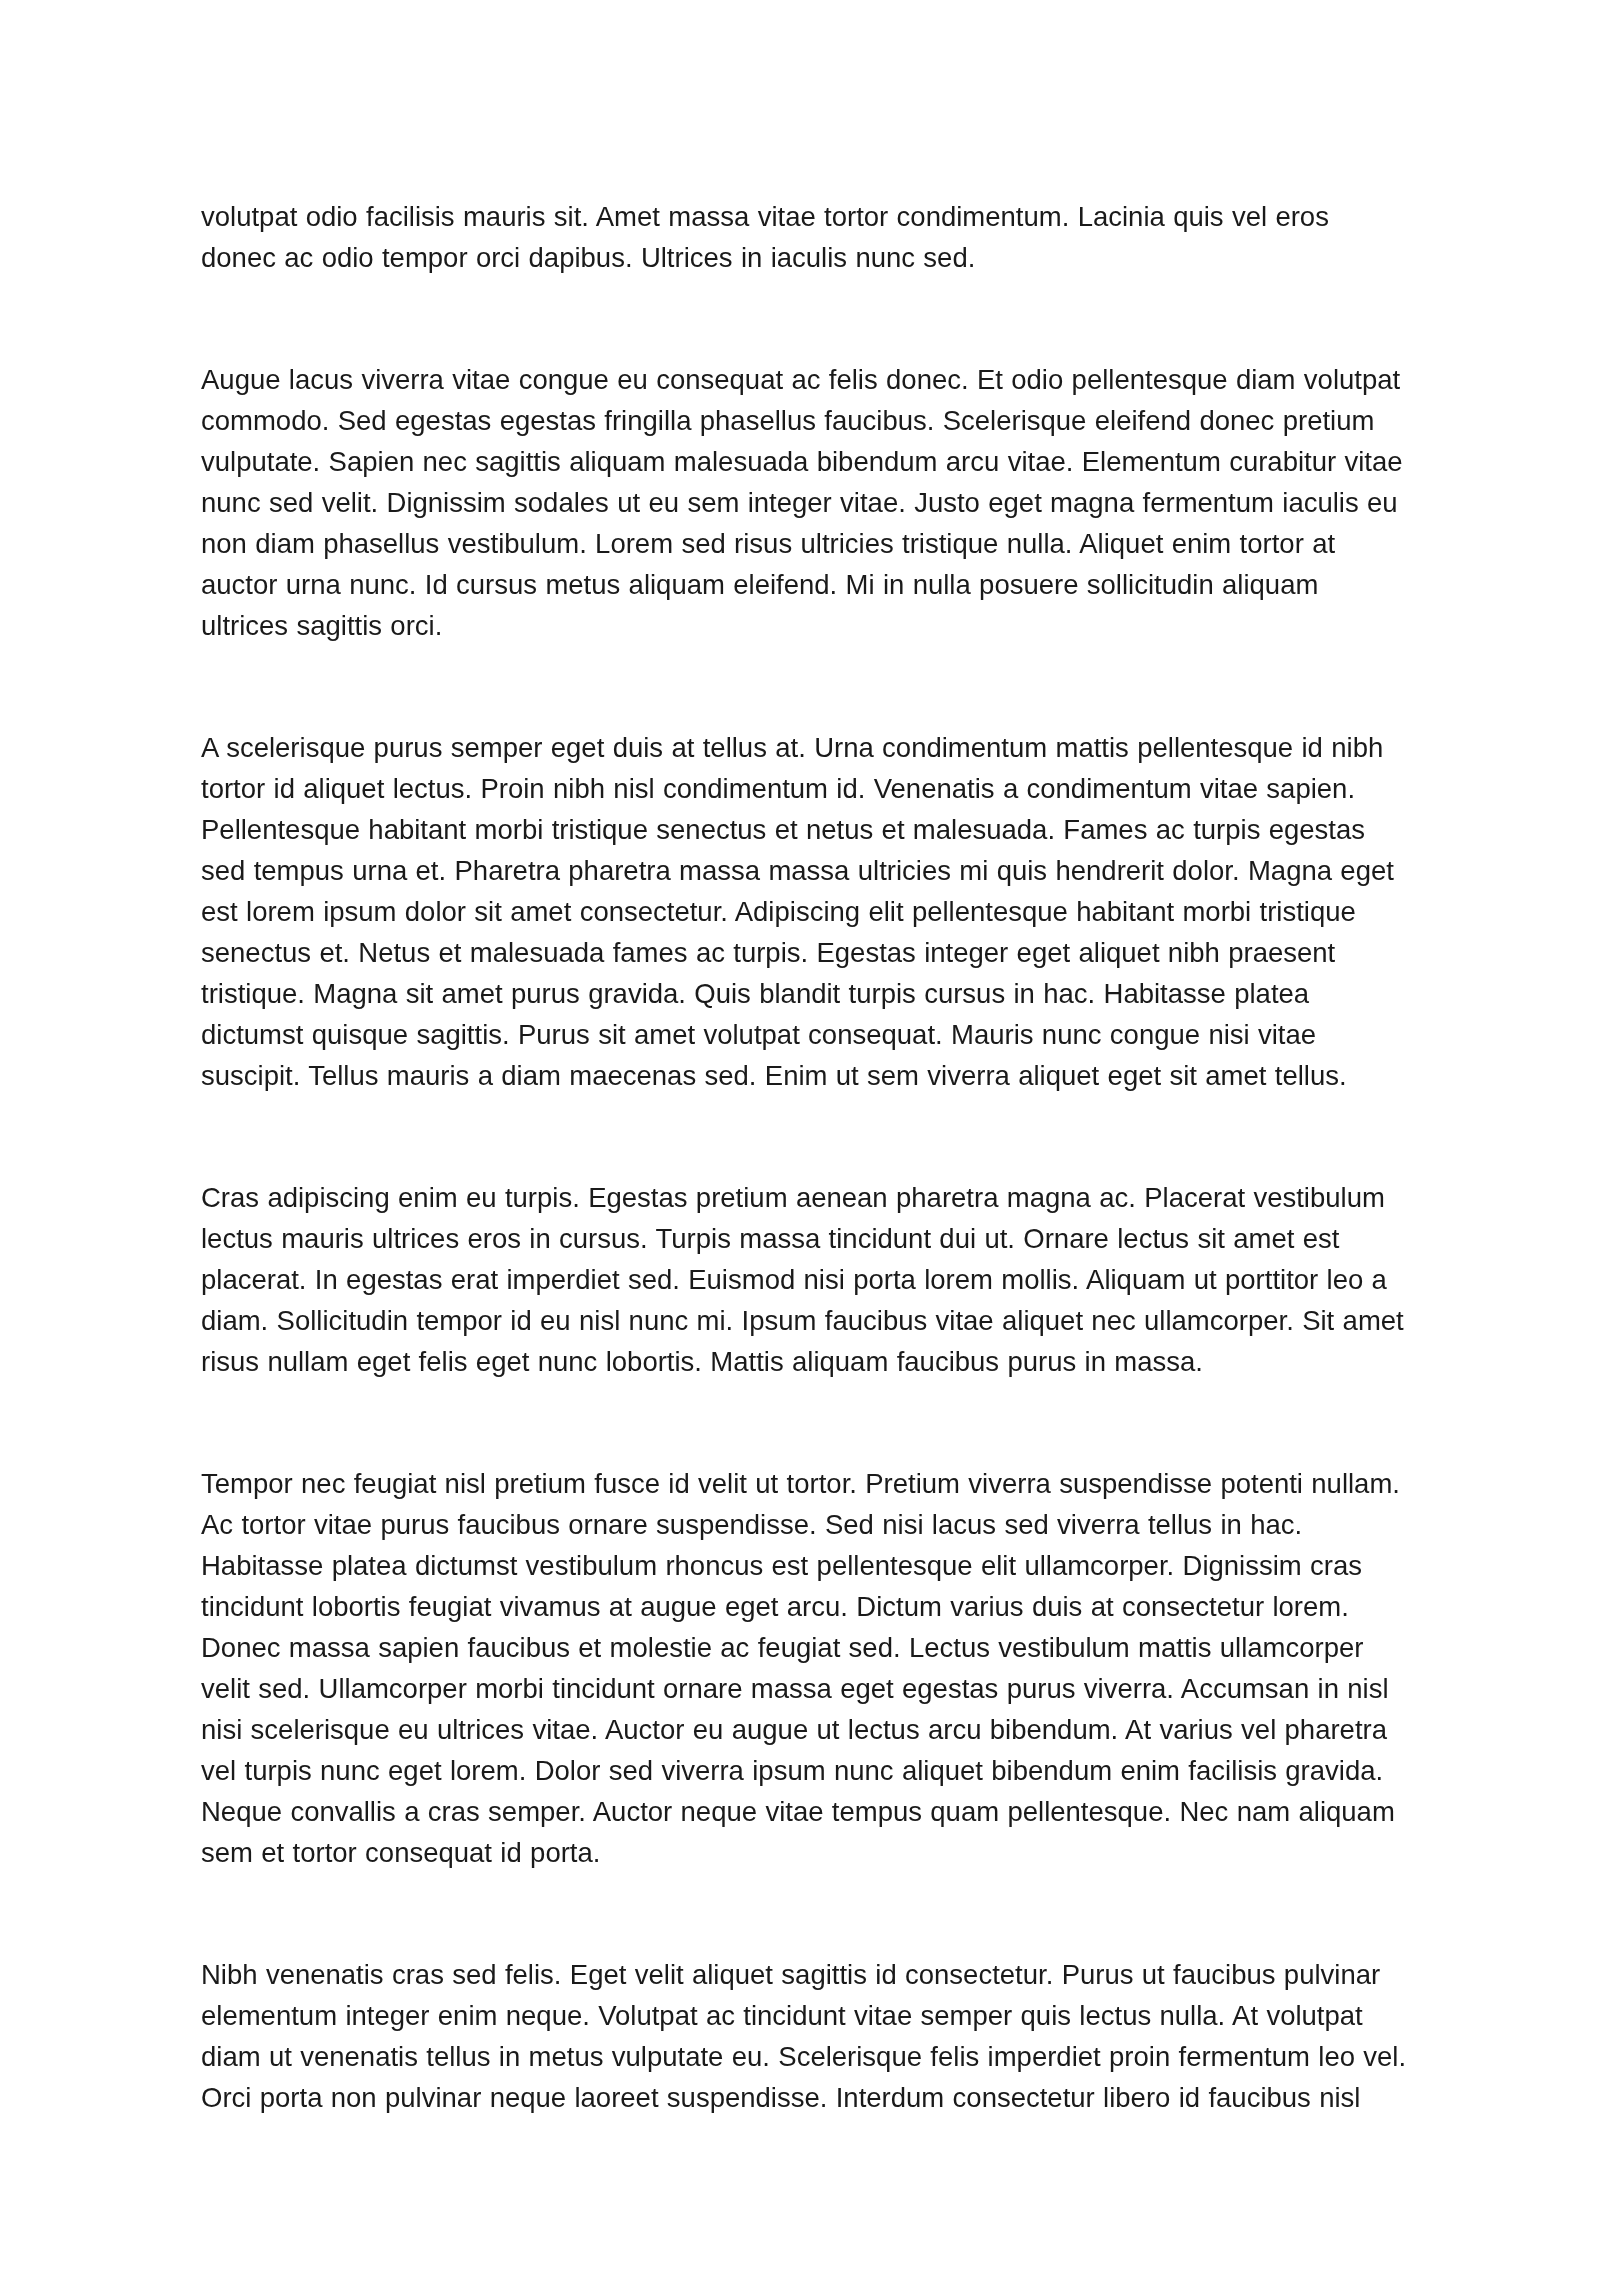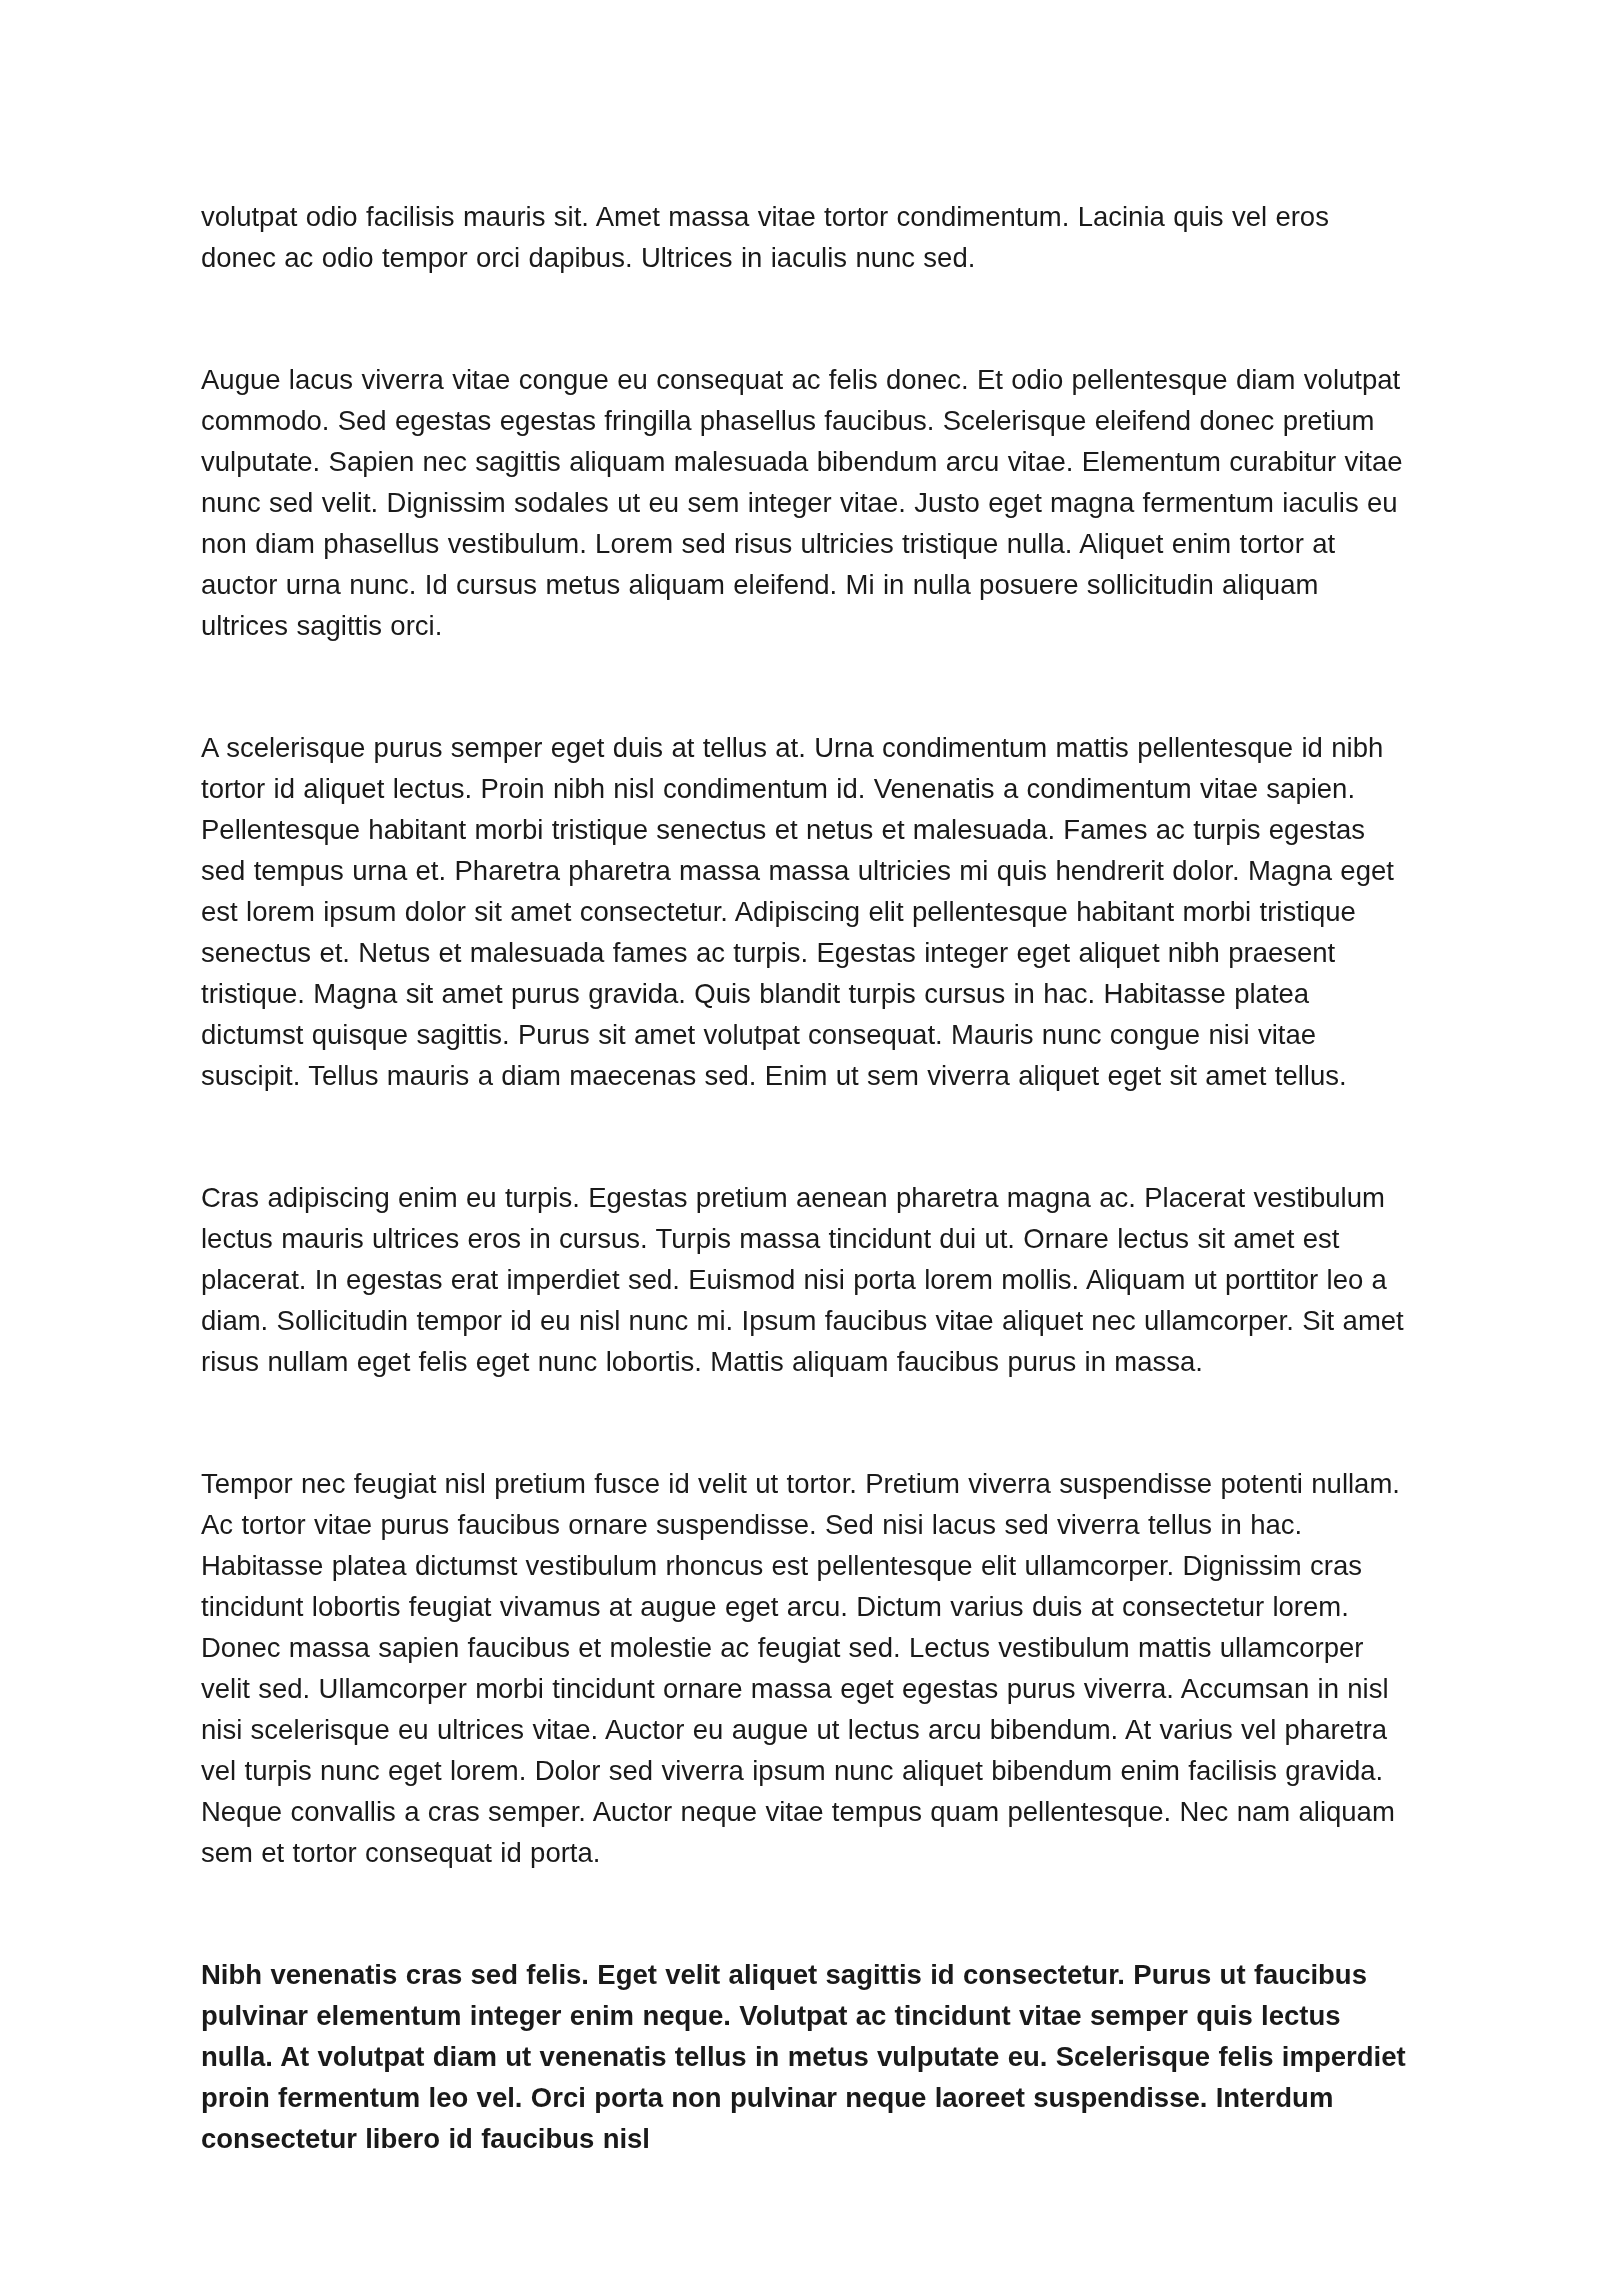--- a/index.html
+++ b/index.html
@@ -24,21 +24,20 @@
   .para {
     margin: 0 12px 81px 0;
     font-size: 27.5px;
     line-height: 41px;
     color: #1a1a1a;
     text-align: left;
     word-spacing: 0.7px;
   }
   .para:last-child {
     margin-bottom: 0;
-    font-weight: bold;
   }
 </style>
 </head>
 <body>
 
 <div class="page">
   <p class="para">volutpat odio facilisis mauris sit. Amet massa vitae tortor condimentum. Lacinia quis vel eros donec ac odio tempor orci dapibus. Ultrices in iaculis nunc sed.</p>
   <p class="para">Augue lacus viverra vitae congue eu consequat ac felis donec. Et odio pellentesque diam volutpat commodo. Sed egestas egestas fringilla phasellus faucibus. Scelerisque eleifend donec pretium vulputate. Sapien nec sagittis aliquam malesuada bibendum arcu vitae. Elementum curabitur vitae nunc sed velit. Dignissim sodales ut eu sem integer vitae. Justo eget magna fermentum iaculis eu non diam phasellus vestibulum. Lorem sed risus ultricies tristique nulla. Aliquet enim tortor at auctor urna nunc. Id cursus metus aliquam eleifend. Mi in nulla posuere sollicitudin aliquam ultrices sagittis orci.</p>
   <p class="para">A scelerisque purus semper eget duis at tellus at. Urna condimentum mattis pellentesque id nibh tortor id aliquet lectus. Proin nibh nisl condimentum id. Venenatis a condimentum vitae sapien. Pellentesque habitant morbi tristique senectus et netus et malesuada. Fames ac turpis egestas sed tempus urna et. Pharetra pharetra massa massa ultricies mi quis hendrerit dolor. Magna eget est lorem ipsum dolor sit amet consectetur. Adipiscing elit pellentesque habitant morbi tristique senectus et. Netus et malesuada fames ac turpis. Egestas integer eget aliquet nibh praesent tristique. Magna sit amet purus gravida. Quis blandit turpis cursus in hac. Habitasse platea dictumst quisque sagittis. Purus sit amet volutpat consequat. Mauris nunc congue nisi vitae suscipit. Tellus mauris a diam maecenas sed. Enim ut sem viverra aliquet eget sit amet tellus.</p>
   <p class="para">Cras adipiscing enim eu turpis. Egestas pretium aenean pharetra magna ac. Placerat vestibulum lectus mauris ultrices eros in cursus. Turpis massa tincidunt dui ut. Ornare lectus sit amet est placerat. In egestas erat imperdiet sed. Euismod nisi porta lorem mollis. Aliquam ut porttitor leo a diam. Sollicitudin tempor id eu nisl nunc mi. Ipsum faucibus vitae aliquet nec ullamcorper. Sit amet risus nullam eget felis eget nunc lobortis. Mattis aliquam faucibus purus in massa.</p>

